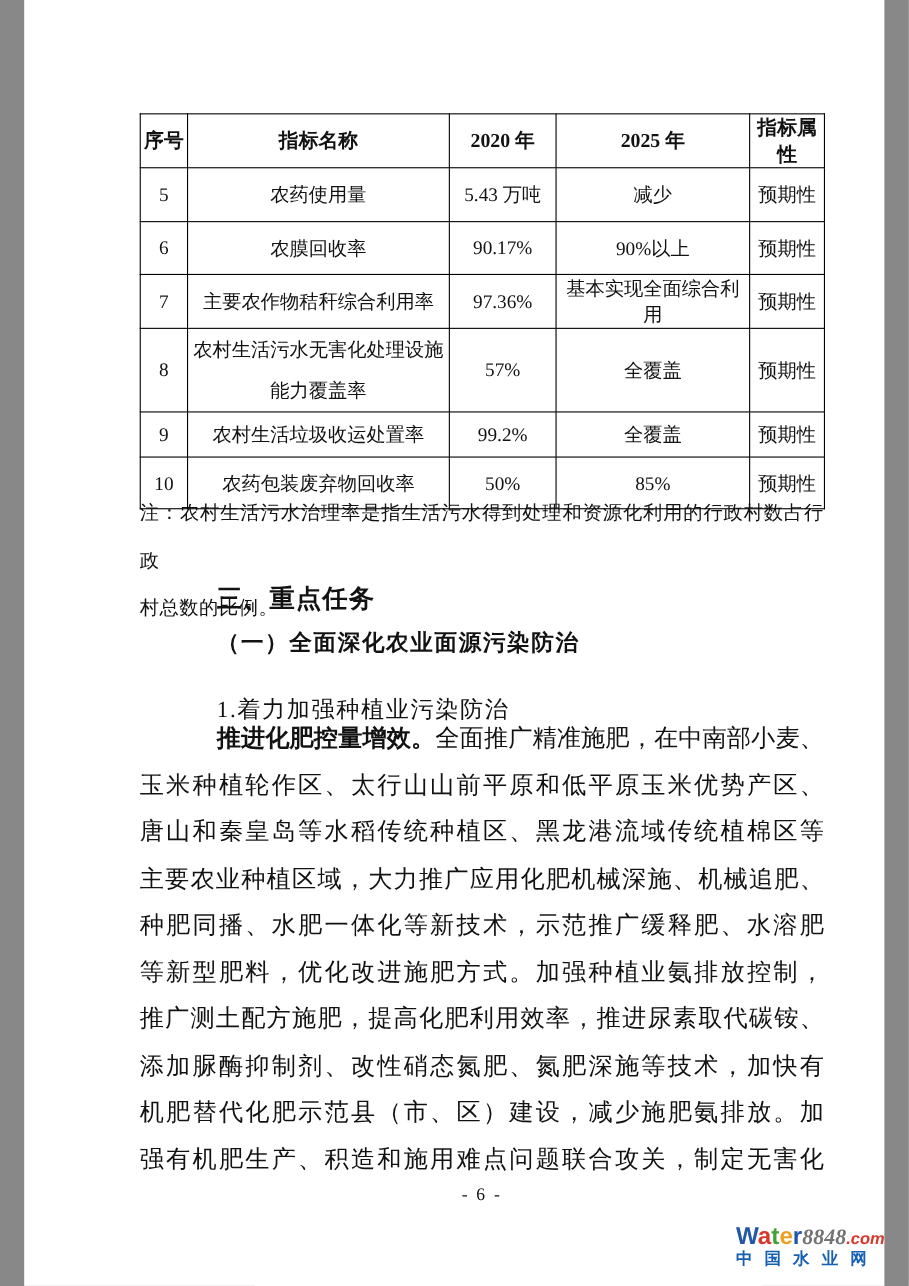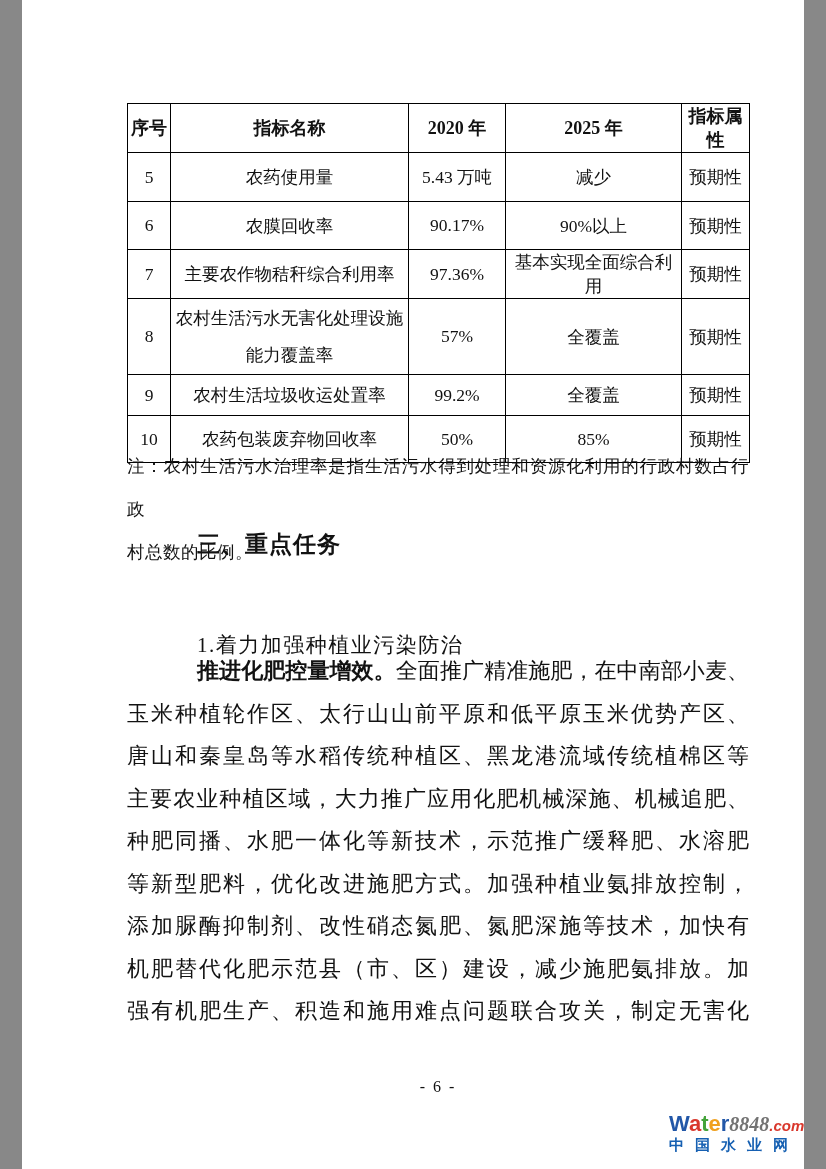--- a/index.html
+++ b/index.html
@@ -156,31 +156,33 @@
       </tr>
     </tbody>
   </table>
 
   <div class="note">
     <div class="note-line justify">注：农村生活污水治理率是指生活污水得到处理和资源化利用的行政村数占行政</div>
     <div class="note-line">村总数的比例。</div>
   </div>
 
   <div class="h-section">三、重点任务</div>
+  <div class="h-sub">（一）全面深化农业面源污染防治</div>
   <div class="h-item">1.着力加强种植业污染防治</div>
 
   <div class="para">
     <div class="pline first">
       <span class="lead">推进化肥控量增效。</span><span>全面推广精准施肥，在中南部小麦、</span>
     </div>
     <div class="pline">玉米种植轮作区、太行山山前平原和低平原玉米优势产区、</div>
     <div class="pline">唐山和秦皇岛等水稻传统种植区、黑龙港流域传统植棉区等</div>
     <div class="pline">主要农业种植区域，大力推广应用化肥机械深施、机械追肥、</div>
     <div class="pline">种肥同播、水肥一体化等新技术，示范推广缓释肥、水溶肥</div>
     <div class="pline">等新型肥料，优化改进施肥方式。加强种植业氨排放控制，</div>
+    <div class="pline">推广测土配方施肥，提高化肥利用效率，推进尿素取代碳铵、</div>
     <div class="pline">添加脲酶抑制剂、改性硝态氮肥、氮肥深施等技术，加快有</div>
     <div class="pline">机肥替代化肥示范县（市、区）建设，减少施肥氨排放。加</div>
     <div class="pline">强有机肥生产、积造和施用难点问题联合攻关，制定无害化</div>
   </div>
 
   <div class="page-number">- 6 -</div>
 
   <div class="logo">
     <div class="logo-row1">
       <span class="logo-word"><span style="color:#2257a8">W</span><span style="color:#d9372c">a</span><span style="color:#43a339">t</span><span style="color:#f0a01e">e</span><span style="color:#2257a8">r</span></span><span class="logo-8848">8848</span><span class="logo-com">.com</span>

